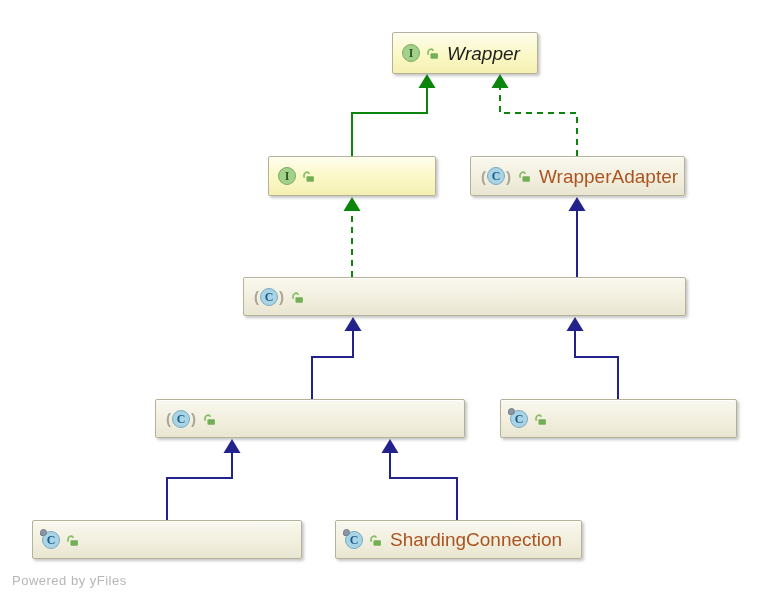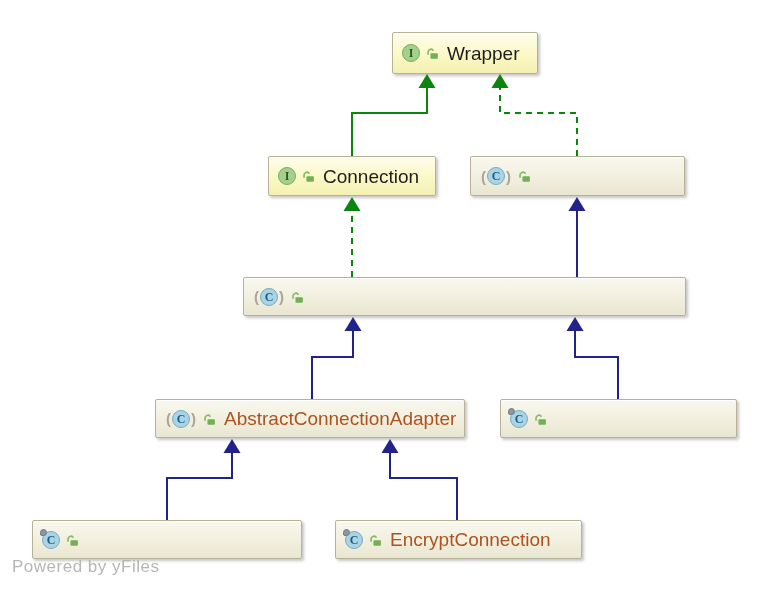--- a/index.html
+++ b/index.html
@@ -11,39 +11,39 @@
   #edges{position:absolute;left:0;top:0;}
   .node{
     position:absolute;display:flex;align-items:center;gap:5px;
     padding:0 9px;box-sizing:border-box;border:1px solid #b6b298;border-radius:2px;
     box-shadow:2px 2px 3px rgba(90,90,90,.35), inset 0 1px 0 rgba(255,255,255,.85);
     cursor:default;
   }
   .node.interface{background:linear-gradient(180deg,#fefdec 0%,#fbf8c6 55%,#f4f0b2 100%);}
   .node.abstract-class,.node.final-class{background:linear-gradient(180deg,#f9f8ee 0%,#f1eedd 60%,#e8e5d1 100%);}
   .node-label{font-size:19px;white-space:nowrap;line-height:1;}
-  .interface .node-label{color:#1e1e1e;}
+  .interface .node-label{color:#1e1e1e;font-style:italic;}
   .abstract-class .node-label,.final-class .node-label{color:#ab5422;}
   .icon-holder{display:inline-flex;align-items:center;flex:none;}
   .circle{
     position:relative;display:inline-flex;align-items:center;justify-content:center;
     width:18px;height:18px;border-radius:50%;
     font-size:12px;font-weight:bold;font-family:"Liberation Serif", serif;line-height:1;
     box-sizing:border-box;
   }
   .iface-circle{background:#a3d18c;border:1px solid #79ab60;color:#2c5a22;}
   .cls-circle{background:#a9d4e6;border:1px solid #7da9c0;color:#1d5c86;}
   .paren{color:#a9a59a;font-size:15px;line-height:1;margin:0 1px;font-weight:bold;}
   .final-badge{
     position:absolute;left:-3px;top:-3px;width:7px;height:7px;
     border-radius:50% 50% 50% 2px;background:#8b95a3;border:1px solid #707a88;box-sizing:border-box;
   }
   .lock{display:inline-flex;flex:none;margin-left:1px;margin-right:3px;}
   .watermark{
-    position:absolute;left:12px;top:557px;font-size:17px;color:#b6b6b6;letter-spacing:.5px;
+    position:absolute;left:12px;top:573px;font-size:13px;color:#b6b6b6;letter-spacing:.5px;
   }
 </style>
 </head>
 <body>
 
 <div class="canvas">
   <svg id="edges" width="765" height="592" viewBox="0 0 765 592">
       <g>
         <polyline points="352,156 352,113 427,113 427,87" fill="none" stroke="#0b850b" stroke-width="2"></polyline>
         <polygon points="427,74 418.5,88 435.5,88" fill="#0b850b"></polygon>
@@ -93,34 +93,34 @@
       <div class="node interface" style="left: 268px; top: 156px; width: 168px; height: 40px;">
         <span class="icon-holder">
           <span class="circle iface-circle">I</span>
         </span>
         <span class="lock">
           <svg width="13" height="14" viewBox="0 0 14 14">
             <path d="M2.2 8.2 L2.2 6.2 A3.1 3.1 0 0 1 7.6 4.0" fill="none" stroke="#83bd62" stroke-width="1.8" stroke-linecap="round"></path>
             <rect x="4.8" y="7.2" width="8" height="6" rx="1.1" fill="#73af55"></rect>
           </svg>
         </span>
-        <span class="node-label">Connection</span>
       </div>
       <div class="node abstract-class" style="left: 470px; top: 156px; width: 215px; height: 40px;">
         <span class="icon-holder">
           <span class="paren">(</span>
           <span class="circle cls-circle">C</span>
           <span class="paren">)</span>
         </span>
         <span class="lock">
           <svg width="13" height="14" viewBox="0 0 14 14">
             <path d="M2.2 8.2 L2.2 6.2 A3.1 3.1 0 0 1 7.6 4.0" fill="none" stroke="#83bd62" stroke-width="1.8" stroke-linecap="round"></path>
             <rect x="4.8" y="7.2" width="8" height="6" rx="1.1" fill="#73af55"></rect>
           </svg>
         </span>
+        <span class="node-label">WrapperAdapter</span>
       </div>
       <div class="node abstract-class" style="left: 243px; top: 277px; width: 443px; height: 39px;">
         <span class="icon-holder">
           <span class="paren">(</span>
           <span class="circle cls-circle">C</span>
           <span class="paren">)</span>
         </span>
         <span class="lock">
           <svg width="13" height="14" viewBox="0 0 14 14">
             <path d="M2.2 8.2 L2.2 6.2 A3.1 3.1 0 0 1 7.6 4.0" fill="none" stroke="#83bd62" stroke-width="1.8" stroke-linecap="round"></path>
@@ -133,21 +133,20 @@
           <span class="paren">(</span>
           <span class="circle cls-circle">C</span>
           <span class="paren">)</span>
         </span>
         <span class="lock">
           <svg width="13" height="14" viewBox="0 0 14 14">
             <path d="M2.2 8.2 L2.2 6.2 A3.1 3.1 0 0 1 7.6 4.0" fill="none" stroke="#83bd62" stroke-width="1.8" stroke-linecap="round"></path>
             <rect x="4.8" y="7.2" width="8" height="6" rx="1.1" fill="#73af55"></rect>
           </svg>
         </span>
-        <span class="node-label">AbstractConnectionAdapter</span>
       </div>
       <div class="node final-class" style="left: 500px; top: 399px; width: 237px; height: 39px;">
         <span class="icon-holder">
           <span class="circle cls-circle">C<span class="final-badge"></span></span>
         </span>
         <span class="lock">
           <svg width="13" height="14" viewBox="0 0 14 14">
             <path d="M2.2 8.2 L2.2 6.2 A3.1 3.1 0 0 1 7.6 4.0" fill="none" stroke="#83bd62" stroke-width="1.8" stroke-linecap="round"></path>
             <rect x="4.8" y="7.2" width="8" height="6" rx="1.1" fill="#73af55"></rect>
           </svg>
@@ -167,17 +166,17 @@
       <div class="node final-class" style="left: 335px; top: 520px; width: 247px; height: 39px;">
         <span class="icon-holder">
           <span class="circle cls-circle">C<span class="final-badge"></span></span>
         </span>
         <span class="lock">
           <svg width="13" height="14" viewBox="0 0 14 14">
             <path d="M2.2 8.2 L2.2 6.2 A3.1 3.1 0 0 1 7.6 4.0" fill="none" stroke="#83bd62" stroke-width="1.8" stroke-linecap="round"></path>
             <rect x="4.8" y="7.2" width="8" height="6" rx="1.1" fill="#73af55"></rect>
           </svg>
         </span>
-        <span class="node-label">EncryptConnection</span>
+        <span class="node-label">ShardingConnection</span>
       </div>
     </div>
   <div class="watermark">Powered by yFiles</div>
 </div>
 
 </body></html>

